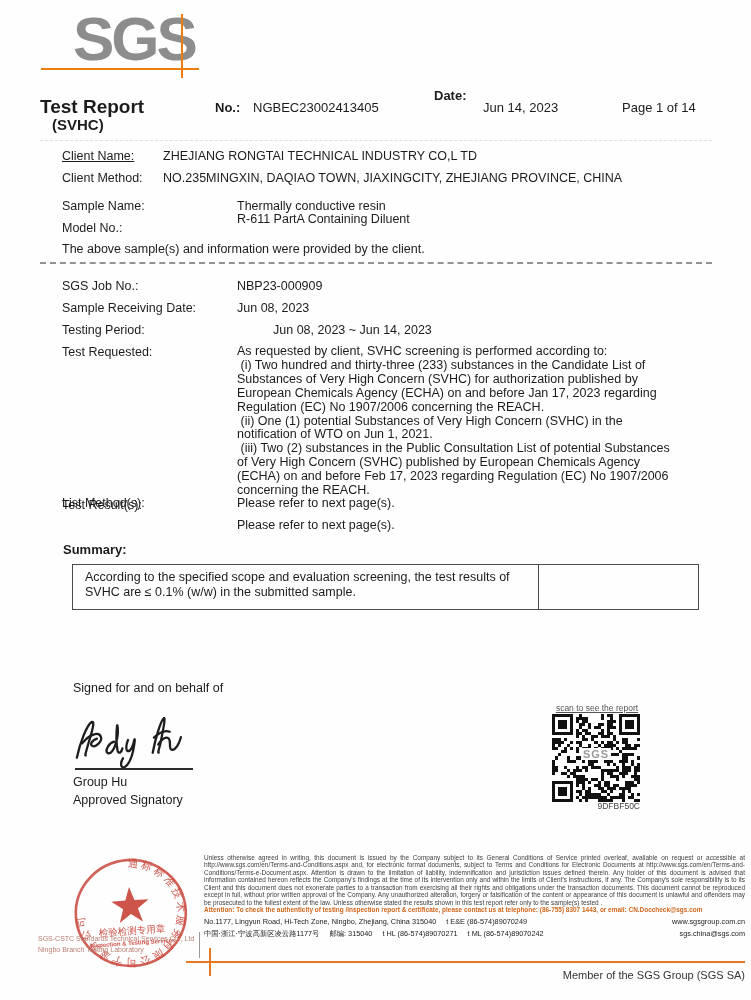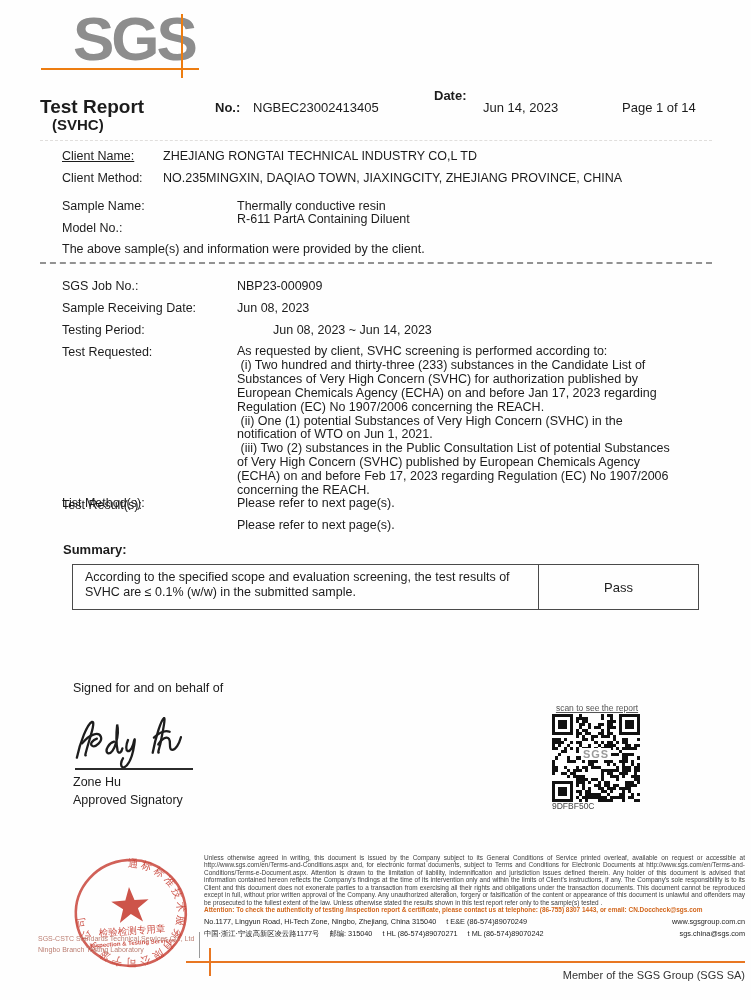--- a/index.html
+++ b/index.html
@@ -39,21 +39,21 @@
   .sig-line{left:75px;top:768px;width:118px;height:2px;background:#2b2b2b;}
   .sig-name{left:73px;top:775px;font-size:12.5px;}
   .sig-role{left:73px;top:793px;font-size:12.5px;}
 
   
   .qr-cap{left:549px;top:703px;width:96px;text-align:center;font-size:8.5px;color:#555;text-decoration:underline;}
   .qr-box{left:552px;top:714px;width:88px;height:88px;}
   .qr-wm{left:552px;top:748px;width:88px;text-align:center;font-size:11px;font-weight:700;
          color:#9a9a9a;background:transparent;letter-spacing:1px;}
   .qr-wm span{background:#fff;padding:0 2px;}
-  .qr-code{left:552px;top:801px;width:88px;text-align:left;font-size:8.5px;color:#444;}
+  .qr-code{left:552px;top:801px;width:88px;text-align:right;font-size:8.5px;color:#444;}
 
   
   .stamp{left:68px;top:855px;opacity:.92;transform:rotate(-4deg);}
 
   
   .f-company{left:38px;top:933px;width:170px;font-size:7px;line-height:11px;color:#bb7e72;}
   .f-block{left:204px;top:854px;width:541px;}
   .f-disc{font-size:6.45px;line-height:7.45px;color:#3d3d3d;text-align:justify;}
   .f-att{font-size:6.45px;line-height:7.45px;color:#d2651a;font-weight:700;}
   .f-line{display:flex;font-size:7.3px;color:#222;margin-top:3px;align-items:baseline;}
@@ -113,39 +113,38 @@
 (ECHA) on and before Feb 17, 2023 regarding Regulation (EC) No 1907/2006
 concerning the REACH.</div>
   <div class="abs lbl" style="left:62px;top:496px;">List Method(s):</div>
   <div class="abs val" style="left:237px;top:496px;">Please refer to next page(s).</div>
   <div class="abs lbl" style="left:62px;top:498px;">Test Result(s):</div>
   <div class="abs val" style="left:237px;top:518px;">Please refer to next page(s).</div>
 
   <div class="abs sum-h">Summary:</div>
   <div class="abs sum-table">
     <div class="sum-cell-l">According to the specified scope and evaluation screening, the test results of SVHC are ≤ 0.1% (w/w) in the submitted sample.</div>
-    <div class="sum-cell-r">Pass</div>
   </div>
 
   <div class="abs sig-l1">Signed for and on behalf of</div>
   <div class="abs sig-img">
     <svg width="135" height="60" viewBox="0 0 135 60">
       <g fill="none" stroke="#1d1d1d" stroke-width="2.3" stroke-linecap="round" transform="rotate(-3 60 30)">
         <path d="M8 45 C12 30 20 12 25 10 C29 9 22 26 18 38 C17 41 16 44 17 43"></path>
         <path d="M14 31 C22 22 31 20 33 25 C35 30 27 36 24 34 C21 32 25 28 29 27"></path>
         <path d="M46 31 C41 32 36 39 39 42 C42 44 46 38 48 32 C50 26 51 19 50 14 C49 20 48 32 49 40 C50 44 53 42 54 38"></path>
         <path d="M60 30 C58 34 57 40 59 41 C62 42 65 36 66 31 C67 28 67 30 66 35 C64 45 61 54 55 57 C51 58 51 52 54 48"></path>
         <path d="M84 44 C88 28 94 12 97 10 C99 9 95 24 92 36 C90 42 89 45 90 44"></path>
         <path d="M86 29 C92 24 98 22 102 24"></path>
         <path d="M90 36 C94 30 99 28 101 31 C103 34 100 41 103 42 C107 43 111 36 113 30"></path>
       </g>
     </svg>
   </div>
   <div class="abs sig-line"></div>
-  <div class="abs sig-name">Zone Hu</div>
+  <div class="abs sig-name">Group Hu</div>
   <div class="abs sig-role">Approved Signatory</div>
 
   <div class="abs qr-cap">scan to see the report</div>
   <div class="abs qr-box">
     <svg id="qr-svg" width="88" height="88" viewBox="0 0 29 29" shape-rendering="crispEdges">
         <rect width="29" height="29" fill="#fff"></rect>
         <rect x="9" y="0" width="1" height="1" fill="#111"></rect>
         <rect x="16" y="0" width="1" height="1" fill="#111"></rect>
         <rect x="18" y="0" width="1" height="1" fill="#111"></rect>
         <rect x="19" y="0" width="1" height="1" fill="#111"></rect>

